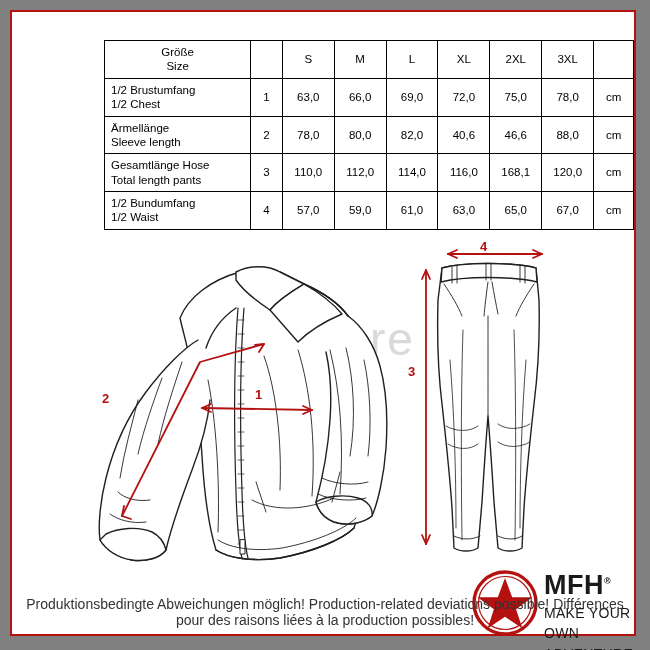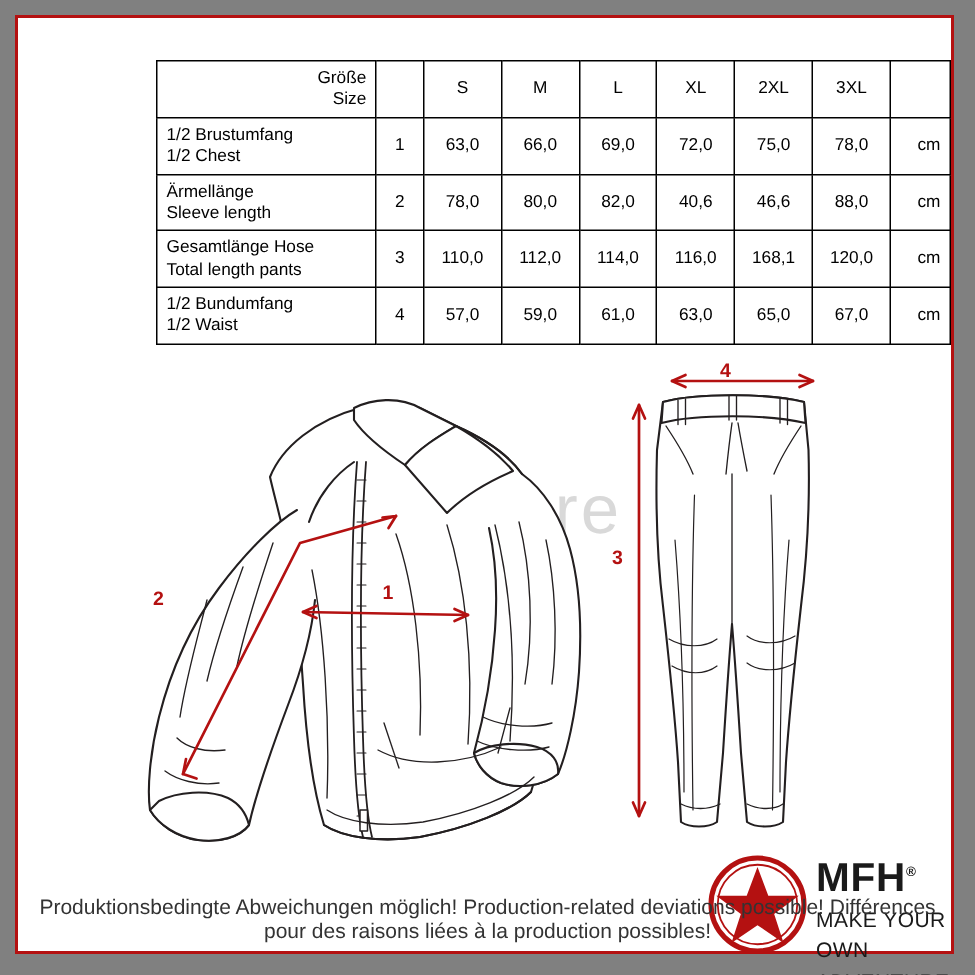--- a/index.html
+++ b/index.html
@@ -32,24 +32,24 @@
     line-height:1.25;
     background:#fff;
   }
   .size-table td.label{
     text-align:left;
     width:140px;
     white-space:pre-line;
   }
   .size-table td.idx{width:20px;}
   .size-table td.val{width:40px;}
-  .size-table td.unit{width:28px;text-align:right;}
+  .size-table td.unit{width:28px;text-align:center;}
   .size-table th.sz{width:40px;font-weight:normal;}
   .size-table th.hdr{
-    text-align:right;width:140px;white-space:pre-line;font-weight:normal;
+    text-align:center;width:140px;white-space:pre-line;font-weight:normal;
   }
   .size-table th.blank{width:20px;}
   .size-table th.blankunit{width:28px;}
 
   
   .watermark{
     position:absolute;left:0;top:300px;width:626px;
     text-align:center;
     font-size:46px;
     letter-spacing:2px;

